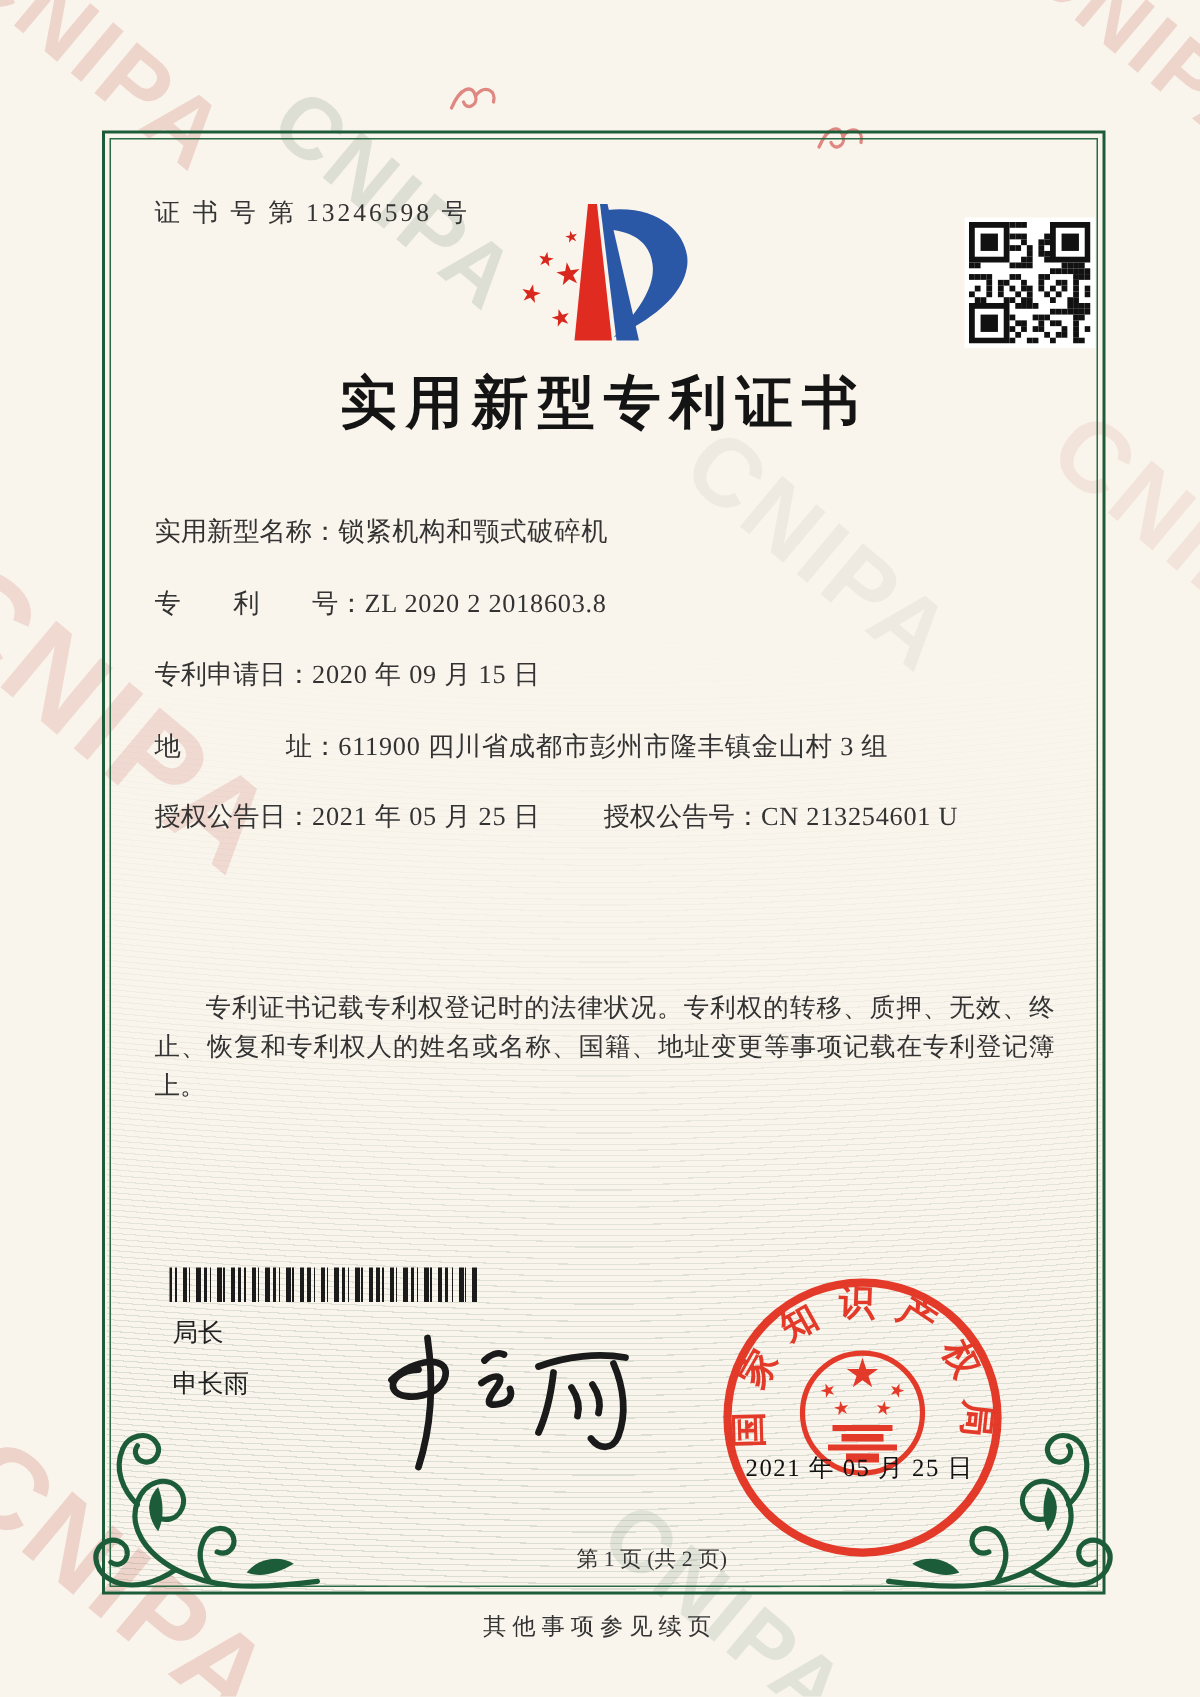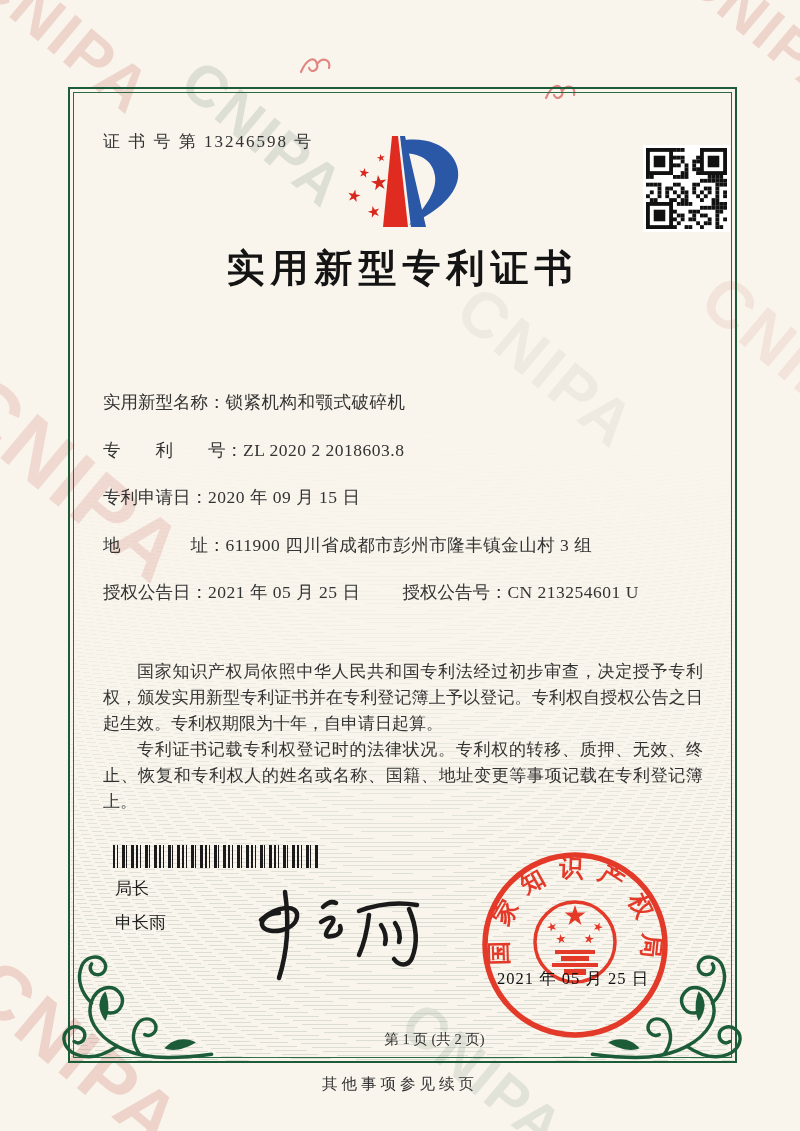--- a/index.html
+++ b/index.html
@@ -38,21 +38,21 @@
   
   .cert-no{position:absolute;left:103px;top:130px;font-size:17px;letter-spacing:2px;color:#333;}
   .logo{position:absolute;left:345px;top:130px;width:117px;height:101px;}
   .qr{position:absolute;left:643px;top:145px;width:87px;height:87px;background:#fff;padding:3px;box-sizing:border-box;}
   .title{position:absolute;left:68px;top:243px;width:669px;text-align:center;
          font-size:38px;font-weight:bold;letter-spacing:6px;color:#141414;}
 
   
   .fields{position:absolute;left:103px;top:340px;width:610px;font-size:17.5px;color:#333;}
   .frow{height:28px;line-height:28px;margin-bottom:19.5px;white-space:nowrap;}
-  .flabel{display:inline-block;margin-top:48px;}
+  .flabel{display:inline-block;}
   .fvalue{letter-spacing:.5px;}
   .fpair2{margin-left:42px;}
 
   
   .body-text{position:absolute;left:103px;top:659px;width:600px;font-size:17px;
              line-height:26px;text-align:justify;color:#333;}
   .body-text p{margin:0;text-indent:2em;}
 
   
   .barcode{position:absolute;left:113px;top:845px;width:206px;height:23px;
@@ -299,21 +299,20 @@
   </div>
   <div class="frow">
     <span class="flabel">地　　　　址：</span><span class="fvalue">611900 四川省成都市彭州市隆丰镇金山村 3 组</span>
   </div>
   <div class="frow">
     <span class="flabel">授权公告日：</span><span class="fvalue">2021 年 05 月 25 日</span><span class="fpair2"><span class="flabel">授权公告号：</span><span class="fvalue">CN 213254601 U</span></span>
   </div>
 </div>
 
 <div class="body-text">
-  <p>国家知识产权局依照中华人民共和国专利法经过初步审查，决定授予专利权，颁发实用新型专利证书并在专利登记簿上予以登记。专利权自授权公告之日起生效。专利权期限为十年，自申请日起算。</p>
   <p>专利证书记载专利权登记时的法律状况。专利权的转移、质押、无效、终止、恢复和专利权人的姓名或名称、国籍、地址变更等事项记载在专利登记簿上。</p>
 </div>
 
 <div class="barcode"></div>
 
 <div class="sig-labels">
   <div>局长</div>
   <div>申长雨</div>
 </div>
 

